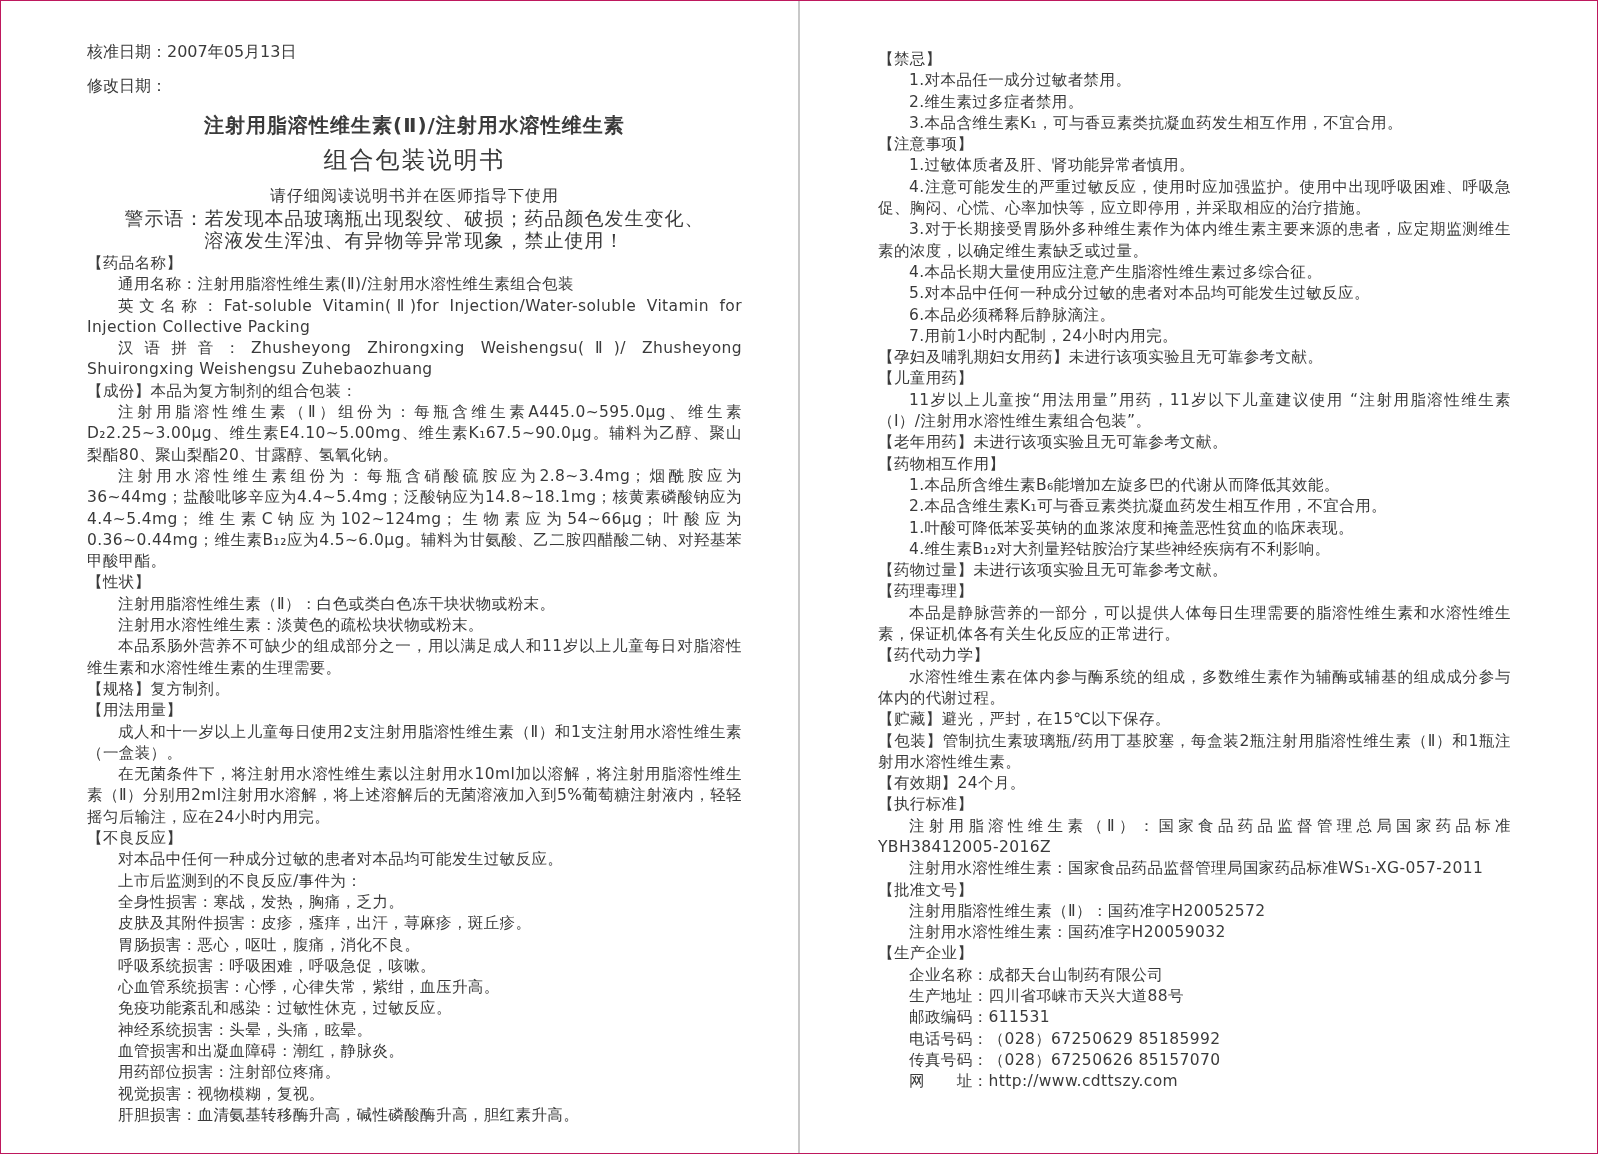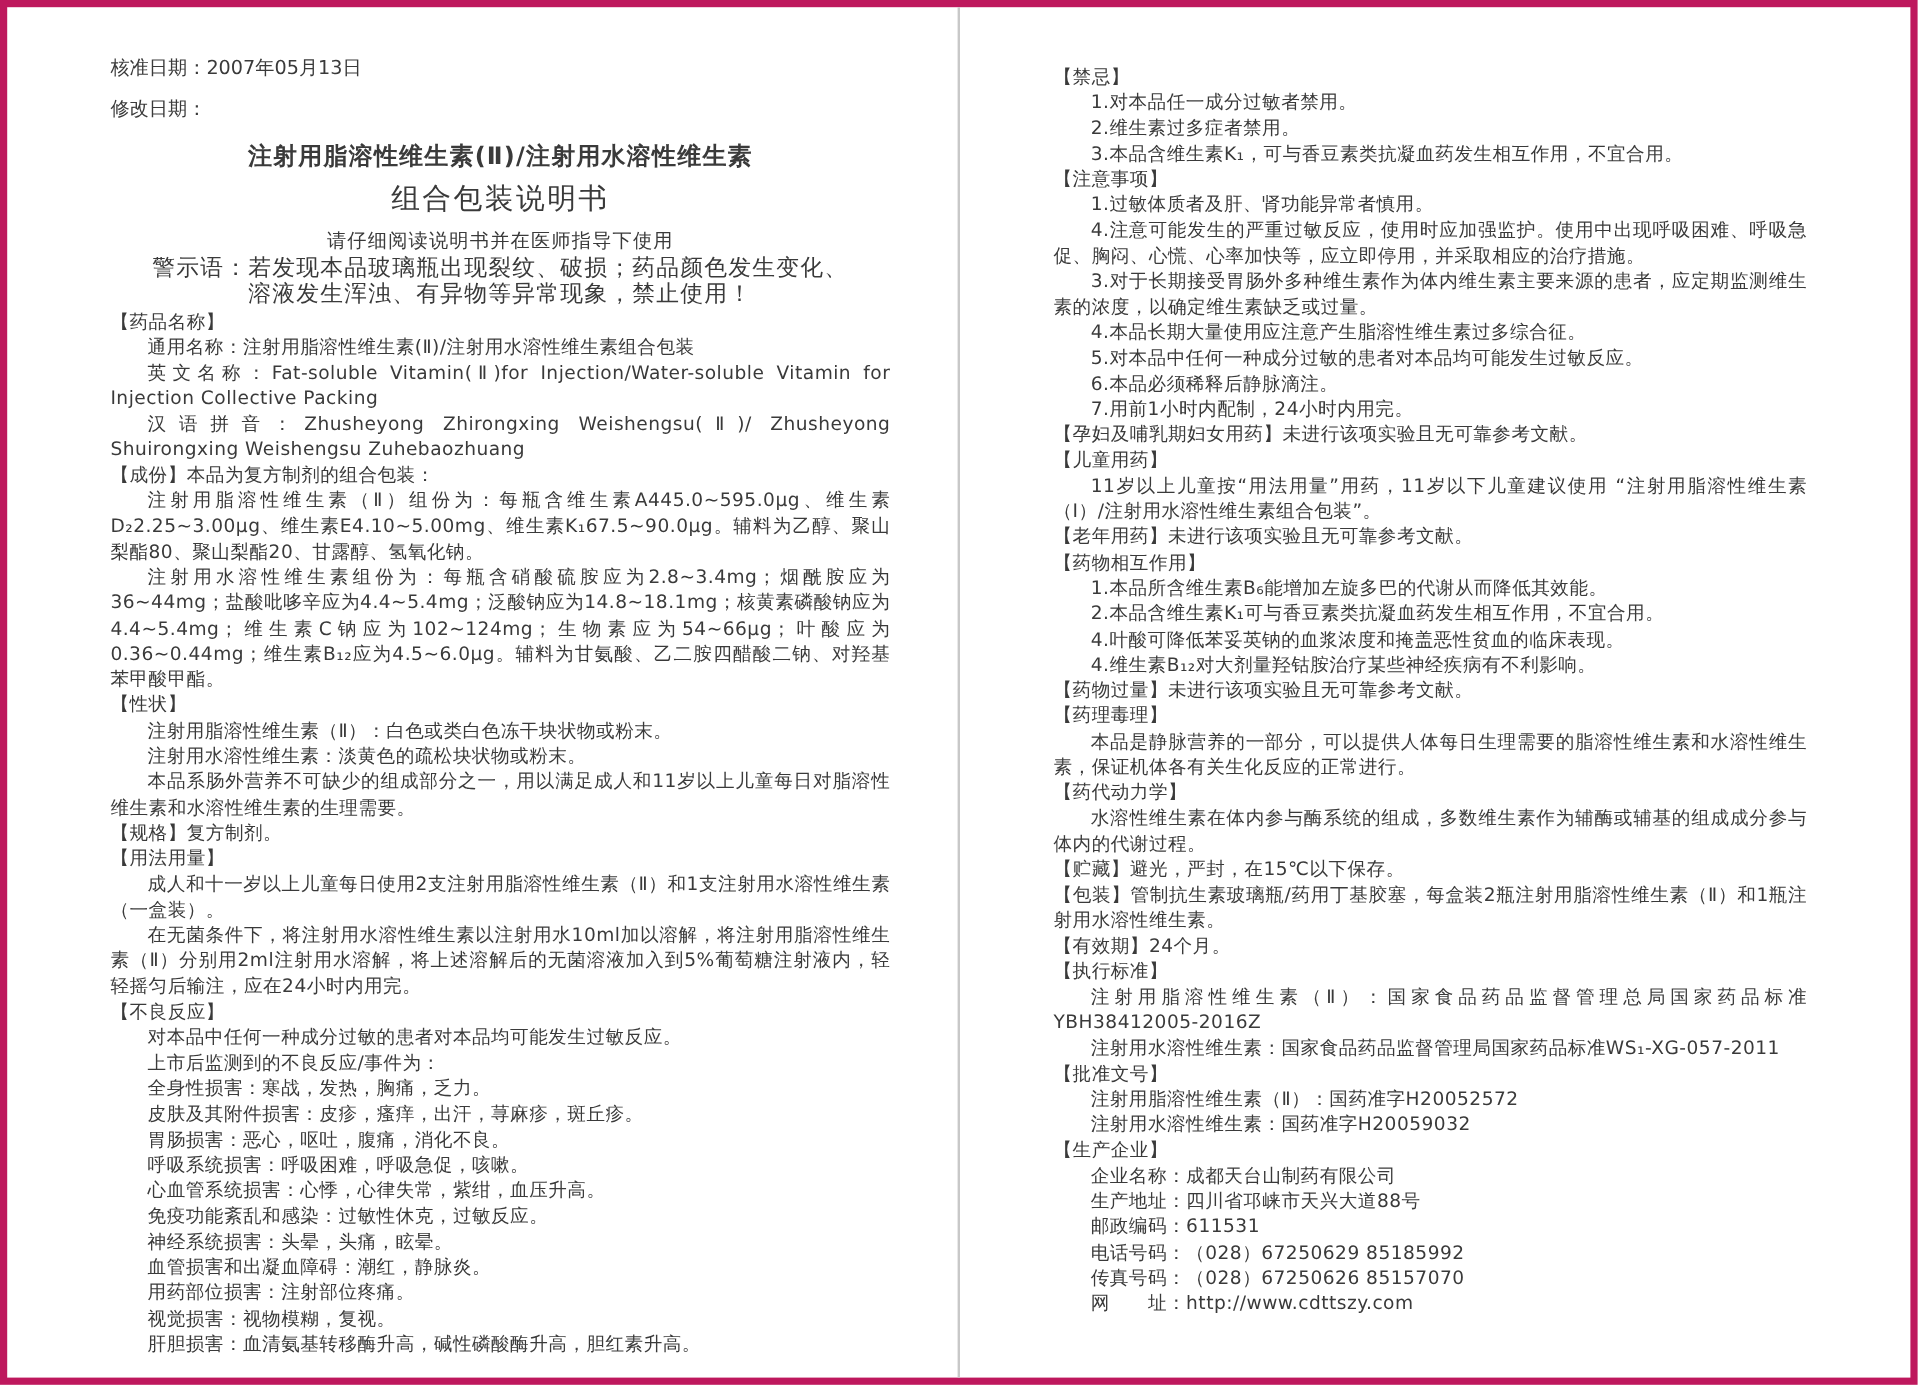--- a/index.html
+++ b/index.html
@@ -12,21 +12,21 @@
     height: 1156px;
     position: relative;
     font-family: "DejaVu Sans", sans-serif;
     color: #3a3a3a;
   }
   .sheet {
     position: absolute;
     inset: 0;
     width: 1598px;
     height: 1154px;
-    border: 6px solid #be185d;
+    border: 1px solid #be185d;
     box-sizing: border-box;
     display: flex;
     background: #ffffff;
   }
   .page {
     box-sizing: border-box;
     height: 100%;
     overflow: hidden;
   }
   .page-left {
@@ -148,21 +148,21 @@
         <p class="para indent">5.对本品中任何一种成分过敏的患者对本品均可能发生过敏反应。</p>
         <p class="para indent">6.本品必须稀释后静脉滴注。</p>
         <p class="para indent">7.用前1小时内配制，24小时内用完。</p>
         <p class="para">【孕妇及哺乳期妇女用药】未进行该项实验且无可靠参考文献。</p>
         <p class="para">【儿童用药】</p>
         <p class="para indent">11岁以上儿童按“用法用量”用药，11岁以下儿童建议使用 “注射用脂溶性维生素（Ⅰ）/注射用水溶性维生素组合包装”。</p>
         <p class="para">【老年用药】未进行该项实验且无可靠参考文献。</p>
         <p class="para">【药物相互作用】</p>
         <p class="para indent">1.本品所含维生素B₆能增加左旋多巴的代谢从而降低其效能。</p>
         <p class="para indent">2.本品含维生素K₁可与香豆素类抗凝血药发生相互作用，不宜合用。</p>
-        <p class="para indent">4.叶酸可降低苯妥英钠的血浆浓度和掩盖恶性贫血的临床表现。</p>
+        <p class="para indent">1.叶酸可降低苯妥英钠的血浆浓度和掩盖恶性贫血的临床表现。</p>
         <p class="para indent">4.维生素B₁₂对大剂量羟钴胺治疗某些神经疾病有不利影响。</p>
         <p class="para">【药物过量】未进行该项实验且无可靠参考文献。</p>
         <p class="para">【药理毒理】</p>
         <p class="para indent">本品是静脉营养的一部分，可以提供人体每日生理需要的脂溶性维生素和水溶性维生素，保证机体各有关生化反应的正常进行。</p>
         <p class="para">【药代动力学】</p>
         <p class="para indent">水溶性维生素在体内参与酶系统的组成，多数维生素作为辅酶或辅基的组成成分参与体内的代谢过程。</p>
         <p class="para">【贮藏】避光，严封，在15℃以下保存。</p>
         <p class="para">【包装】管制抗生素玻璃瓶/药用丁基胶塞，每盒装2瓶注射用脂溶性维生素（Ⅱ）和1瓶注射用水溶性维生素。</p>
         <p class="para">【有效期】24个月。</p>
         <p class="para">【执行标准】</p>

